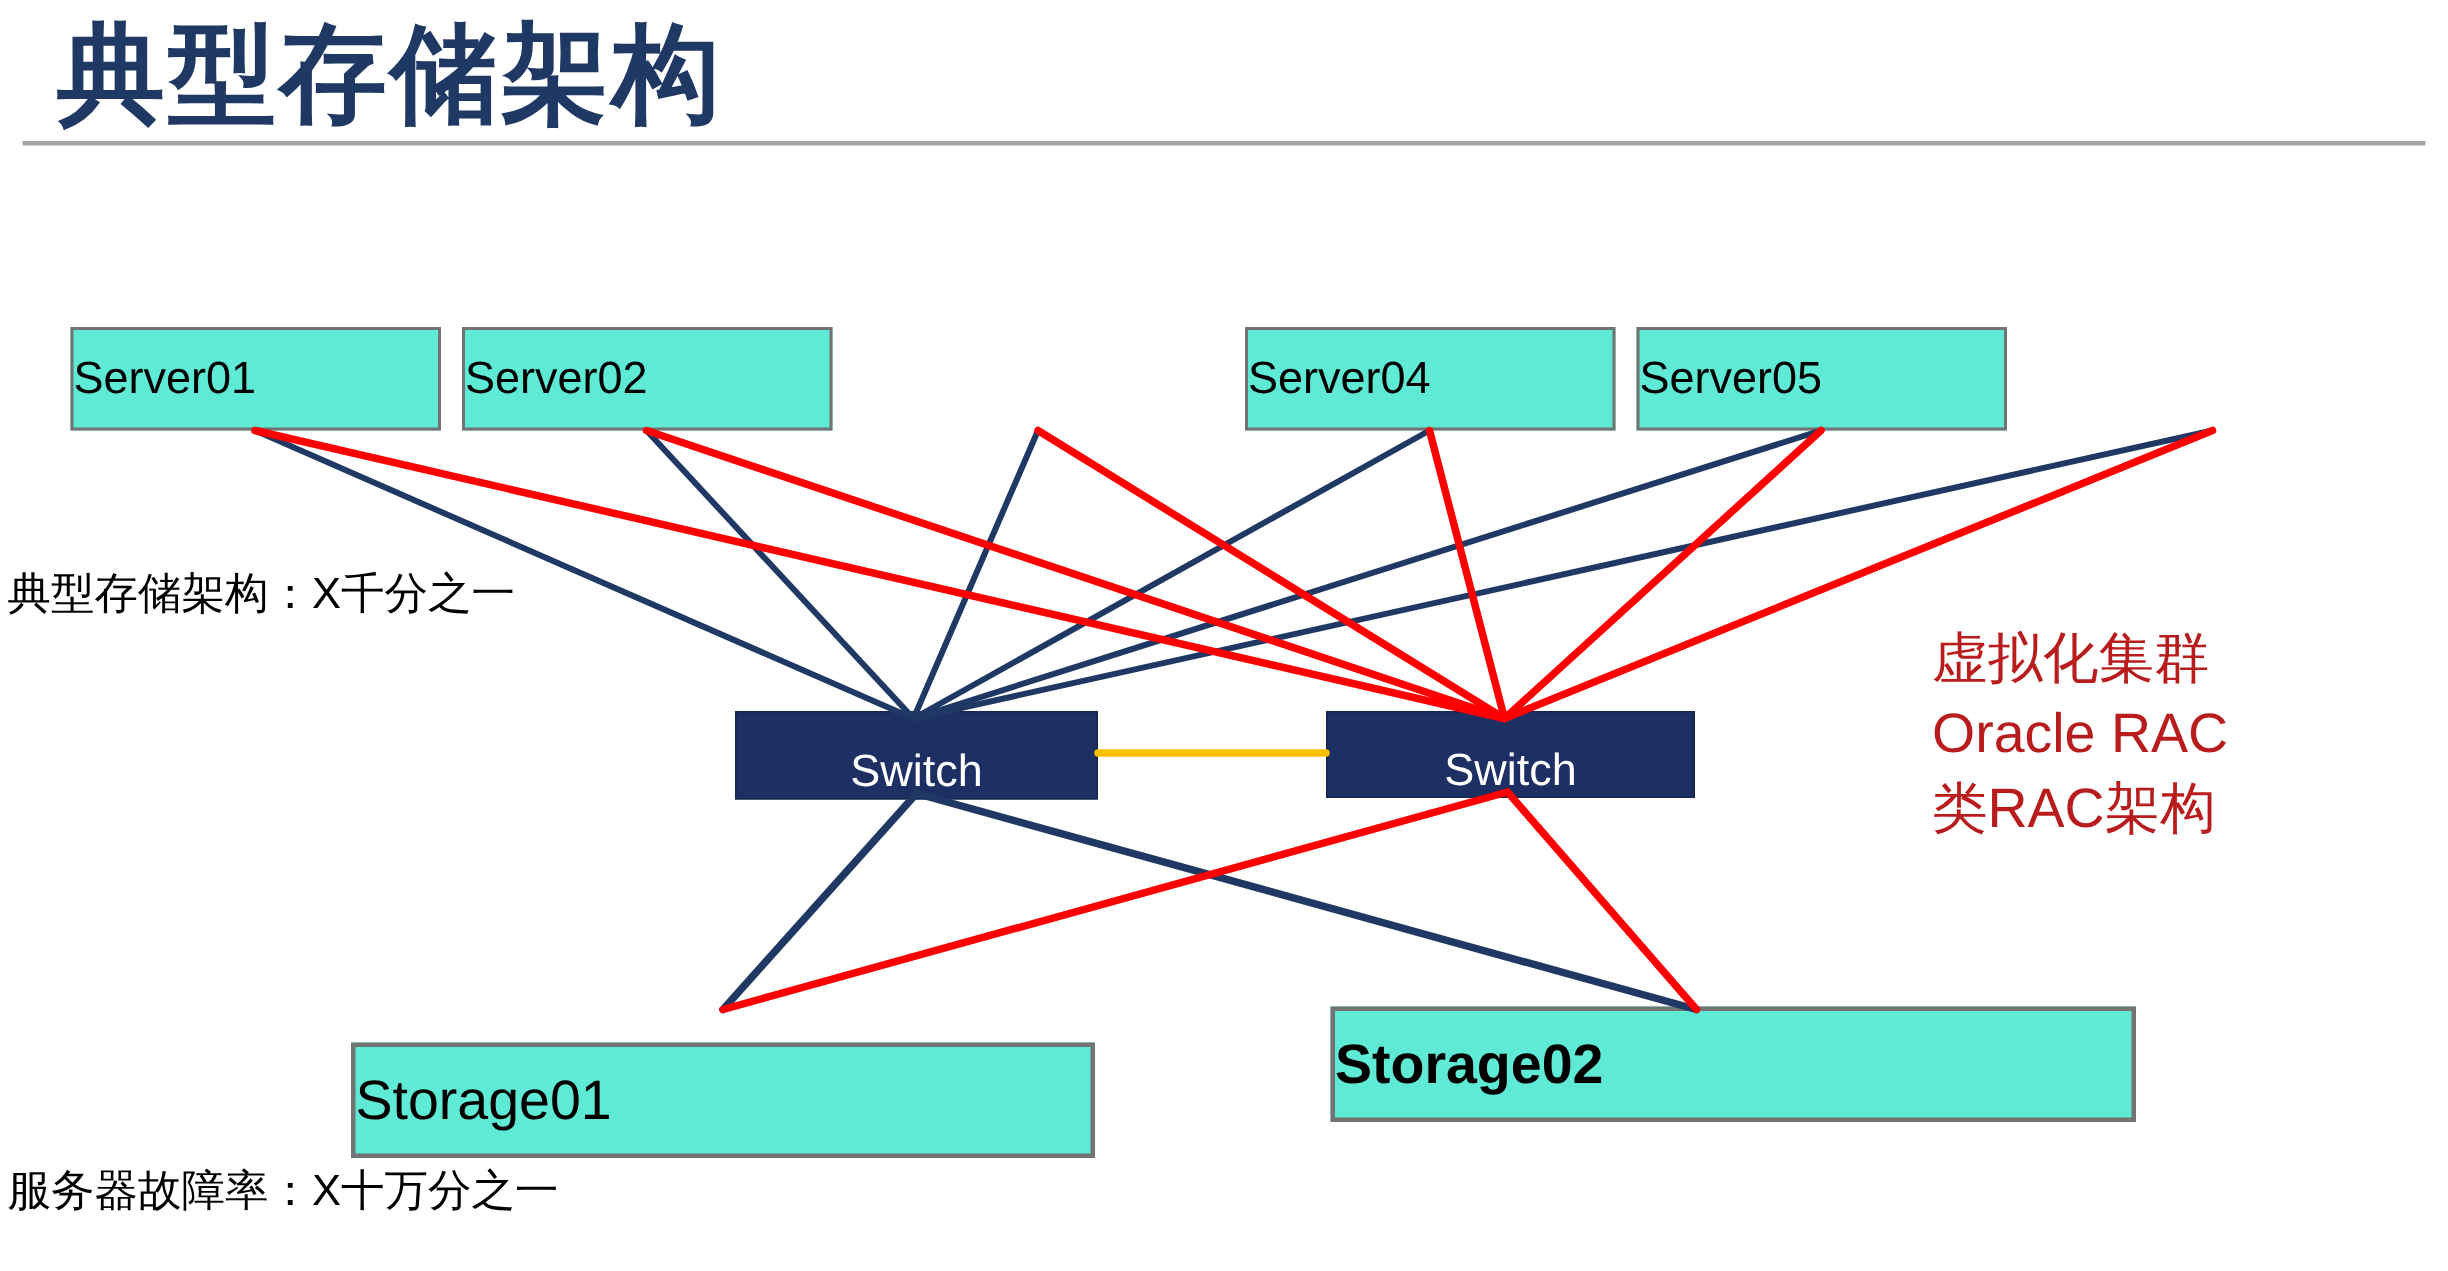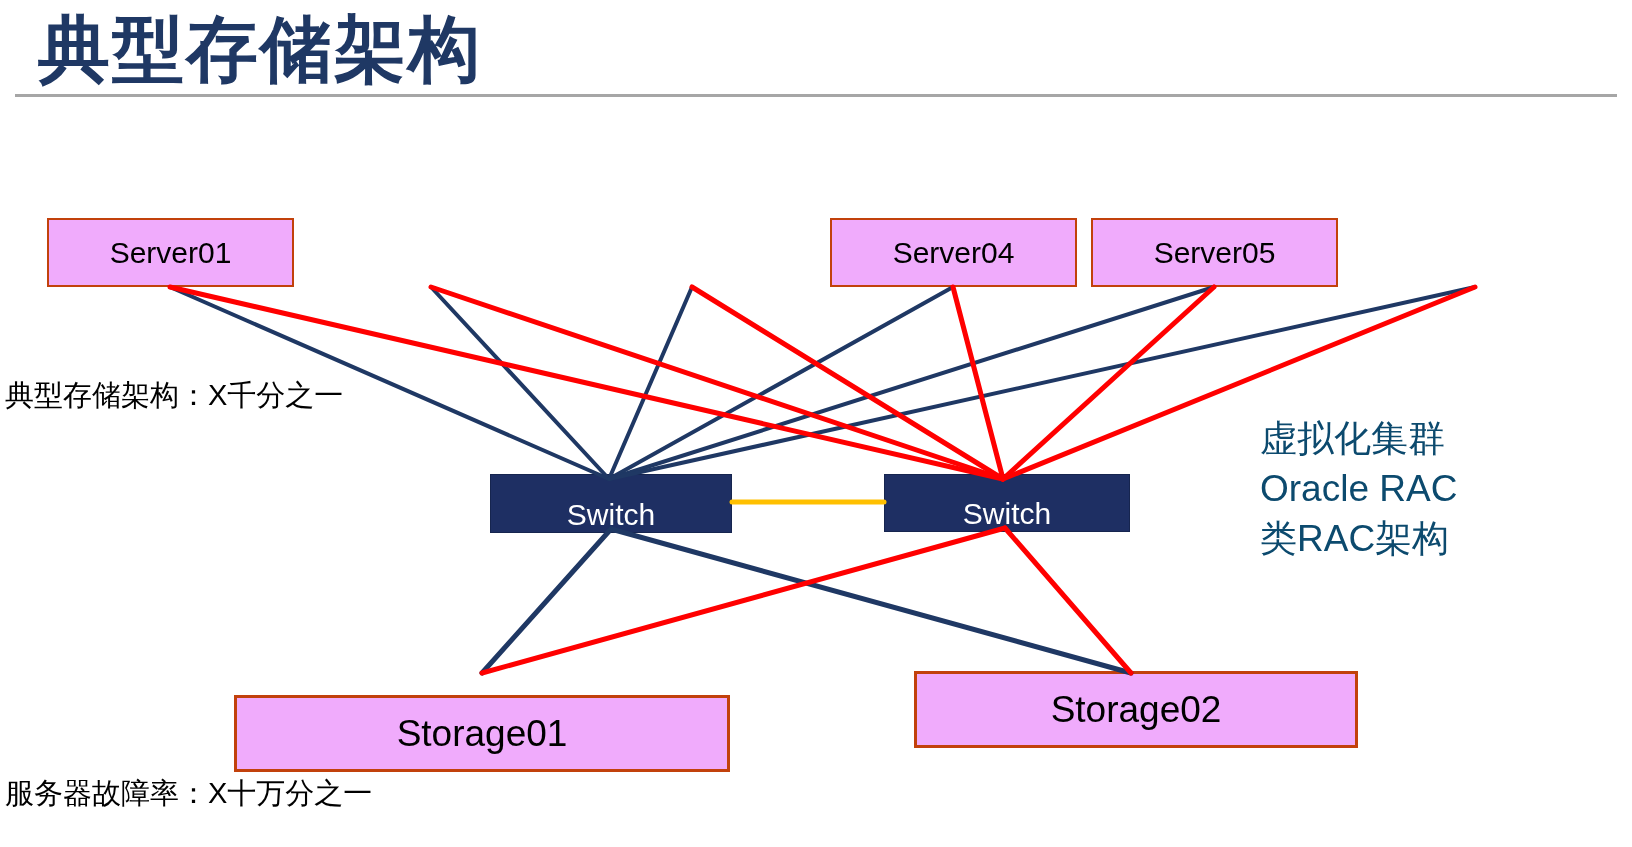--- a/index.html
+++ b/index.html
@@ -10,60 +10,63 @@
     position:absolute;left:38px;top:2px;
     font-size:72px;font-weight:bold;color:#1F3864;
     letter-spacing:2px;white-space:nowrap;
   }
   .title-underline{
     position:absolute;left:15px;top:94px;width:1602px;height:3px;
     background:#A6A6A6;
   }
 
   .node{
-    position:absolute;display:flex;align-items:center;justify-content:center;
-    box-sizing:border-box;background:#f0abfc;border:2px solid #c2410c;
+    position:absolute;display:flex;align-items:center;
+    box-sizing:border-box;background:#5eead4;border:2px solid #737373;
     color:#000000;
   }
   .server{top:218px;width:247px;height:69px;font-size:30px;}
   .storage{top:671px;height:77px;border-width:3px;font-size:37px;}
   #storage1{left:234px;width:496px;margin-top:24px;}
-  #storage2{left:914px;width:444px;}
+  #storage2{left:887px;width:537px;font-weight:bold;}
 
   .switch{
     position:absolute;display:flex;align-items:flex-end;justify-content:center;
     box-sizing:border-box;background:#1E2F63;border:1px solid #16254F;
     color:#ffffff;font-size:30px;
   }
   #switch-left{left:490px;top:474px;width:242px;height:59px;}
   #switch-right{left:884px;top:474px;width:246px;height:58px;}
 
   .side-label{
     position:absolute;color:#000000;font-size:29px;white-space:nowrap;
   }
   #label-server-failure{left:5px;top:376px;}
   #label-storage-failure{left:5px;top:774px;}
 
   .annotation{
-    position:absolute;left:1260px;top:414px;color:#0c4a6e;
+    position:absolute;left:1288px;top:414px;color:#b91c1c;
     font-size:37px;line-height:50px;white-space:nowrap;
   }
 
   #lines{position:absolute;left:0;top:0;pointer-events:none;}
 </style>
 </head>
 <body>
 
 <div id="slide">
 
   <div class="page-title">典型存储架构</div>
   <div class="title-underline"></div>
 
   <div class="node server" style="left:47px">
       <span>Server01</span>
+    </div>
+  <div class="node server" style="left:308px">
+      <span>Server02</span>
     </div>
   <div class="node server" style="left:830px">
       <span>Server04</span>
     </div>
   <div class="node server" style="left:1091px">
       <span>Server05</span>
     </div>
 
   <div class="side-label" id="label-server-failure">典型存储架构：X千分之一</div>
 

